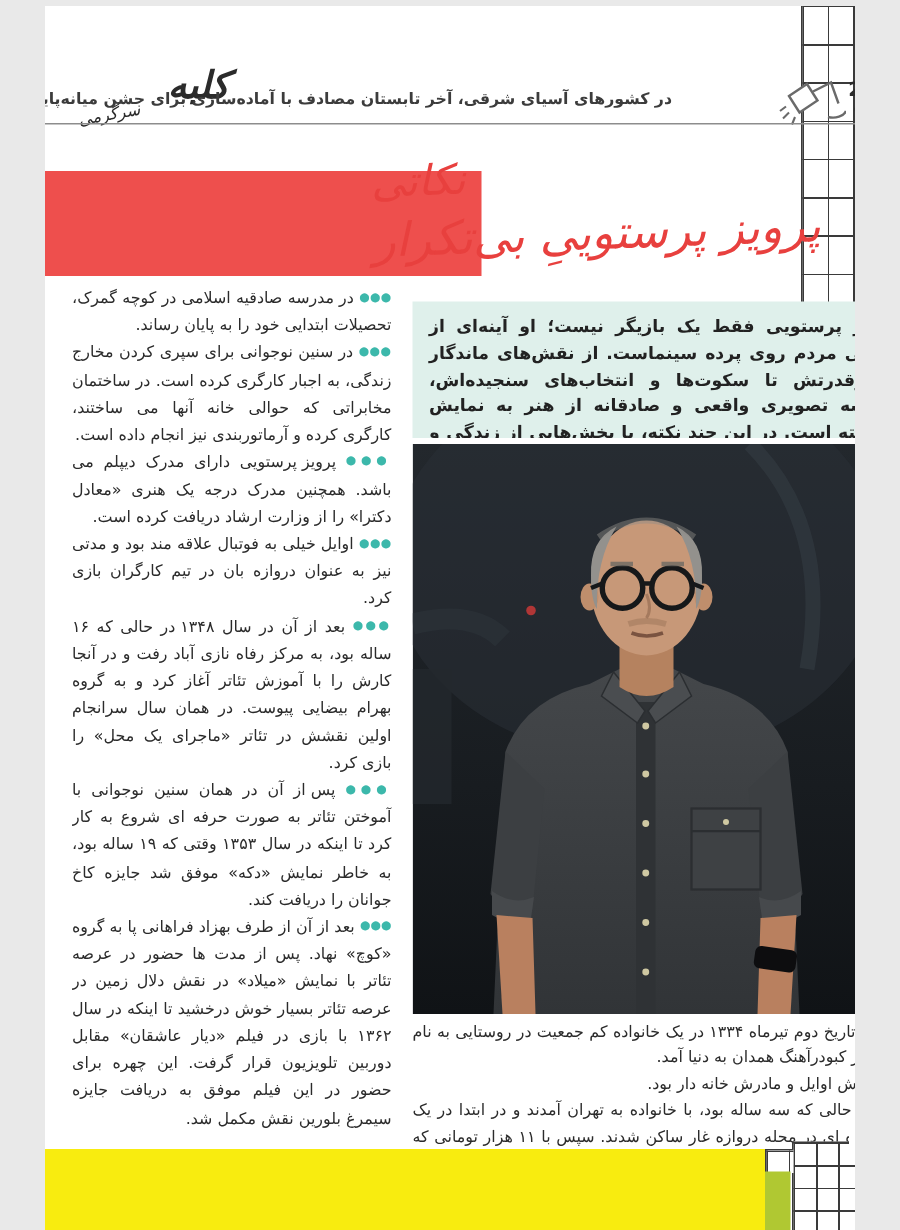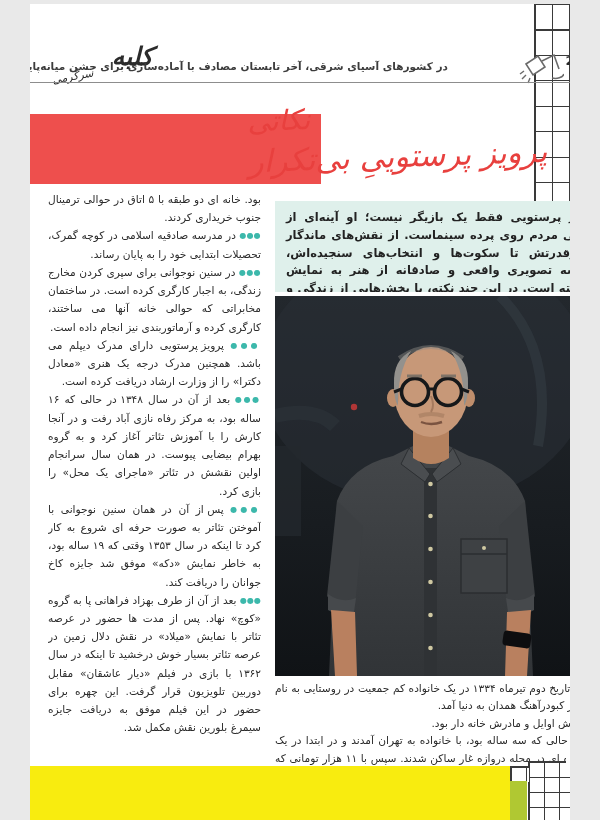--- a/index.html
+++ b/index.html
@@ -151,24 +151,24 @@
       <path d="M153.5 93 h6 M126.5 93 L119 96 M186.5 93 L194 96" stroke="#16181a" stroke-width="3"></path>
       <path d="M132 80 h15 M166 80 h15" stroke="#6e6a64" stroke-width="3" opacity="0.8"></path>
 
       <path d="M156 100 q4 10 0 16" stroke="#a57a5e" stroke-width="2" fill="none"></path>
       <path d="M146 126 q10 4 21 0" stroke="#7a5340" stroke-width="2.4" fill="none"></path>
       <path d="M144 120 q12 -4 25 0" stroke="#9c7458" stroke-width="4" fill="none" opacity="0.5"></path>
     </svg>
   </div>
 
   <div class="left-col">
-      <p class="para"><span>بود. خانه ای دو طبقه با ۵ اتاق در حوالی ترمینال جنوب خریداری کردند.</span></p>
       <p class="para"><span class="bullets">●●●</span> <span>در مدرسه صادقیه اسلامی در کوچه گمرک، تحصیلات ابتدایی خود را به پایان رساند.</span></p>
       <p class="para"><span class="bullets">●●●</span> <span>در سنین نوجوانی برای سپری کردن مخارج زندگی، به اجبار کارگری کرده است. در ساختمان مخابراتی که حوالی خانه آنها می ساختند، کارگری کرده و آرماتوربندی نیز انجام داده است.</span></p>
       <p class="para"><span class="bullets">●●●</span> <span>پرویز پرستویی دارای مدرک دیپلم می باشد. همچنین مدرک درجه یک هنری «معادل دکترا» را از وزارت ارشاد دریافت کرده است.</span></p>
+      <p class="para"><span class="bullets">●●●</span> <span>اوایل خیلی به فوتبال علاقه مند بود و مدتی نیز به عنوان دروازه بان در تیم کارگران بازی کرد.</span></p>
       <p class="para"><span class="bullets">●●●</span> <span>بعد از آن در سال ۱۳۴۸ در حالی که ۱۶ ساله بود، به مرکز رفاه نازی آباد رفت و در آنجا کارش را با آموزش تئاتر آغاز کرد و به گروه بهرام بیضایی پیوست. در همان سال سرانجام اولین نقشش در تئاتر «ماجرای یک محل» را بازی کرد.</span></p>
       <p class="para"><span class="bullets">●●●</span> <span>پس از آن در همان سنین نوجوانی با آموختن تئاتر به صورت حرفه ای شروع به کار کرد تا اینکه در سال ۱۳۵۳ وقتی که ۱۹ ساله بود، به خاطر نمایش «دکه» موفق شد جایزه کاخ جوانان را دریافت کند.</span></p>
       <p class="para"><span class="bullets">●●●</span> <span>بعد از آن از طرف بهزاد فراهانی پا به گروه «کوچ» نهاد. پس از مدت ها حضور در عرصه تئاتر با نمایش «میلاد» در نقش دلال زمین در عرصه تئاتر بسیار خوش درخشید تا اینکه در سال ۱۳۶۲ با بازی در فیلم «دیار عاشقان» مقابل دوربین تلویزیون قرار گرفت. این چهره برای حضور در این فیلم موفق به دریافت جایزه سیمرغ بلورین نقش مکمل شد.</span></p>
     </div>
   <div class="right-col">
       <p class="para"><span class="bullets">●●●</span> <span>در تاریخ دوم تیرماه ۱۳۳۴ در یک خانواده کم جمعیت در روستایی به نام چالو شهر کبودرآهنگ همدان به دنیا آمد.</span></p>
       <p class="para"><span class="bullets">●●●</span> <span>پدرش اوایل و مادرش خانه دار بود.</span></p>
       <p class="para"><span class="bullets">●●●</span> <span>در حالی که سه ساله بود، با خانواده به تهران آمدند و در ابتدا در یک خانه اجاره ای در محله دروازه غار ساکن شدند. سپس با ۱۱ هزار تومانی که مادرش طی سال ها جمع کرده</span></p>
     </div>
 

